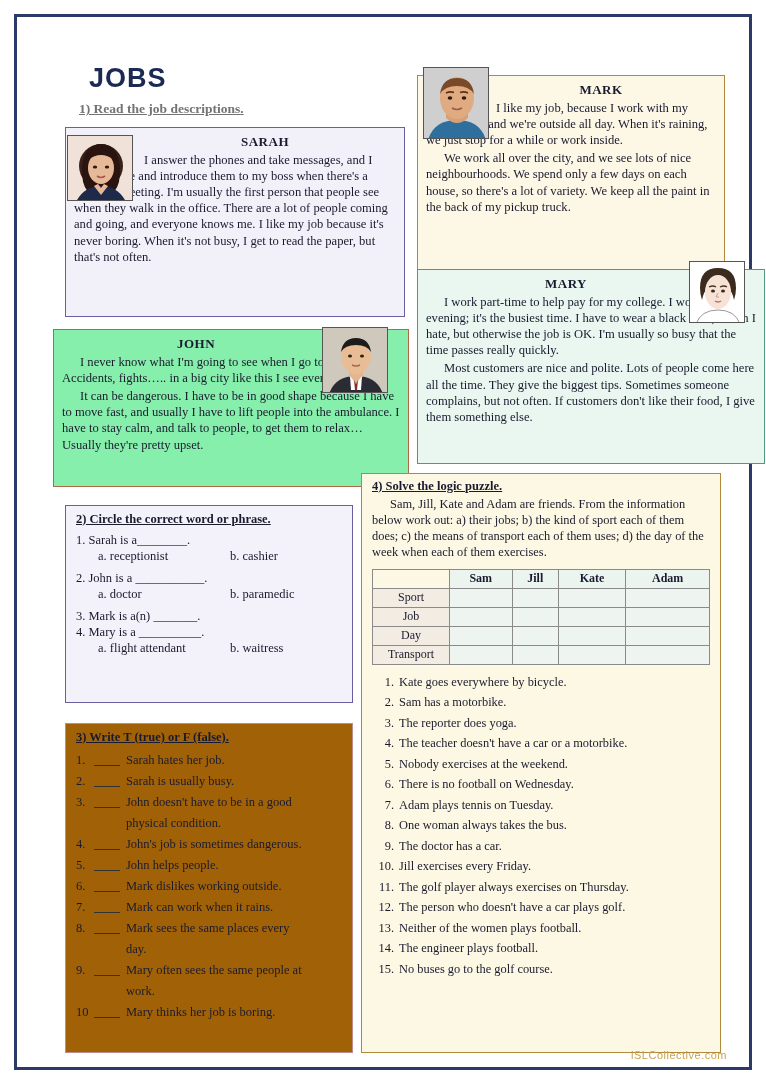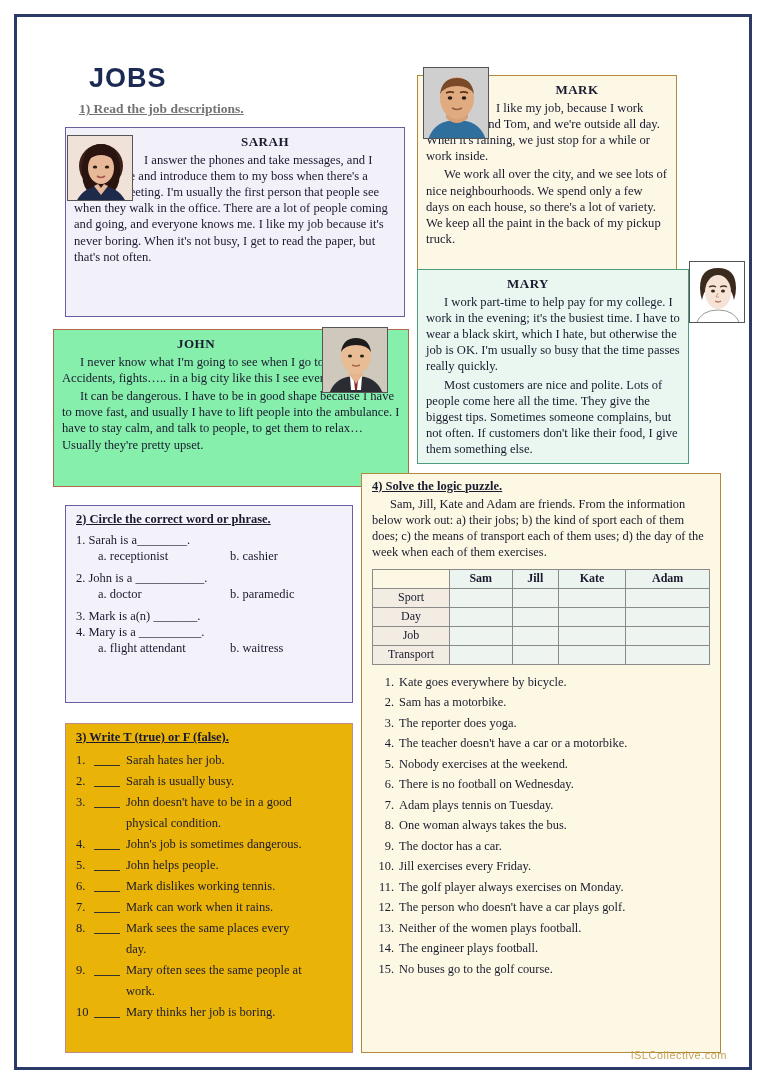--- a/index.html
+++ b/index.html
@@ -90,32 +90,32 @@
     background: #f2f1fa;
     padding: 2px 8px 2px 8px;
   }
   #photo-sarah { left: 50px; top: 118px; width: 66px; height: 66px; z-index: 5; }
   #card-sarah .who { margin-left: 60px; }
   #card-sarah .body { padding-top: 0; }
   #card-sarah .first-par { text-indent: 70px; }
 
   
   #card-mark {
-    left: 400px; top: 58px; width: 260px; height: 200px;
+    left: 400px; top: 58px; width: 308px; height: 200px;
     border-color: #b08a3a;
     background: #fdf7e6;
     padding: 2px 8px 2px 8px;
   }
   #photo-mark { left: 406px; top: 50px; width: 66px; height: 72px; z-index: 5; }
   #card-mark .who { margin-left: 60px; }
   #card-mark .first-par { text-indent: 70px; }
 
   
   #card-mary {
-    left: 400px; top: 252px; width: 272px; height: 195px;
+    left: 400px; top: 252px; width: 348px; height: 195px;
     border-color: #4e9c7c;
     background: #e9f7f0;
     padding: 2px 8px 2px 8px;
   }
   #photo-mary { left: 672px; top: 244px; width: 56px; height: 62px; z-index: 5; }
   #card-mary .who { margin-right: 50px; }
 
   
   #card-john {
     left: 36px; top: 312px; width: 356px; height: 158px;
@@ -151,21 +151,21 @@
     margin: 0 0 7px 0;
   }
   #ex2 .opts .a { width: 130px; padding-left: 22px; }
   #ex2 .opts .b { padding-left: 2px; }
 
   
   #ex3 {
     position: absolute;
     left: 48px; top: 706px; width: 288px; height: 330px;
     border: 1.5px solid #c08b8b;
-    background: #eab308;
+    background: #a16207;
     box-sizing: border-box;
     padding: 6px 10px;
   }
   #ex3 .head {
     font-weight: bold;
     font-size: 12.5px;
     text-decoration: underline;
     margin-bottom: 8px;
   }
   #ex3 .row {
@@ -403,21 +403,21 @@
         <span class="txt">John's job is sometimes dangerous.</span>
       </div>
       <div class="row">
         <span class="num">5.</span>
         <span class="blank"></span>
         <span class="txt">John helps people.</span>
       </div>
       <div class="row">
         <span class="num">6.</span>
         <span class="blank"></span>
-        <span class="txt">Mark dislikes working tennis.</span>
+        <span class="txt">Mark dislikes working outside.</span>
       </div>
       <div class="row">
         <span class="num">7.</span>
         <span class="blank"></span>
         <span class="txt">Mark can work when it rains.</span>
       </div>
       <div class="row">
         <span class="num">8.</span>
         <span class="blank"></span>
         <span class="txt">Mark sees the same places every</span>
@@ -454,28 +454,28 @@
           <th class="colh">Adam</th>
         </tr>
         <tr>
           <td class="rowh">Sport</td>
           <td class="cell"></td>
           <td class="cell"></td>
           <td class="cell"></td>
           <td class="cell"></td>
         </tr>
         <tr>
-          <td class="rowh">Day</td>
+          <td class="rowh">Job</td>
           <td class="cell"></td>
           <td class="cell"></td>
           <td class="cell"></td>
           <td class="cell"></td>
         </tr>
         <tr>
-          <td class="rowh">Job</td>
+          <td class="rowh">Day</td>
           <td class="cell"></td>
           <td class="cell"></td>
           <td class="cell"></td>
           <td class="cell"></td>
         </tr>
         <tr>
           <td class="rowh">Transport</td>
           <td class="cell"></td>
           <td class="cell"></td>
           <td class="cell"></td>
@@ -519,21 +519,21 @@
       <div class="clue">
         <span class="cn">9.</span>
         <span>The doctor has a car.</span>
       </div>
       <div class="clue">
         <span class="cn">10.</span>
         <span>Jill exercises every Friday.</span>
       </div>
       <div class="clue">
         <span class="cn">11.</span>
-        <span>The golf player always exercises on Monday.</span>
+        <span>The golf player always exercises on Thursday.</span>
       </div>
       <div class="clue">
         <span class="cn">12.</span>
         <span>The person who doesn't have a car plays golf.</span>
       </div>
       <div class="clue">
         <span class="cn">13.</span>
         <span>Neither of the women plays football.</span>
       </div>
       <div class="clue">

